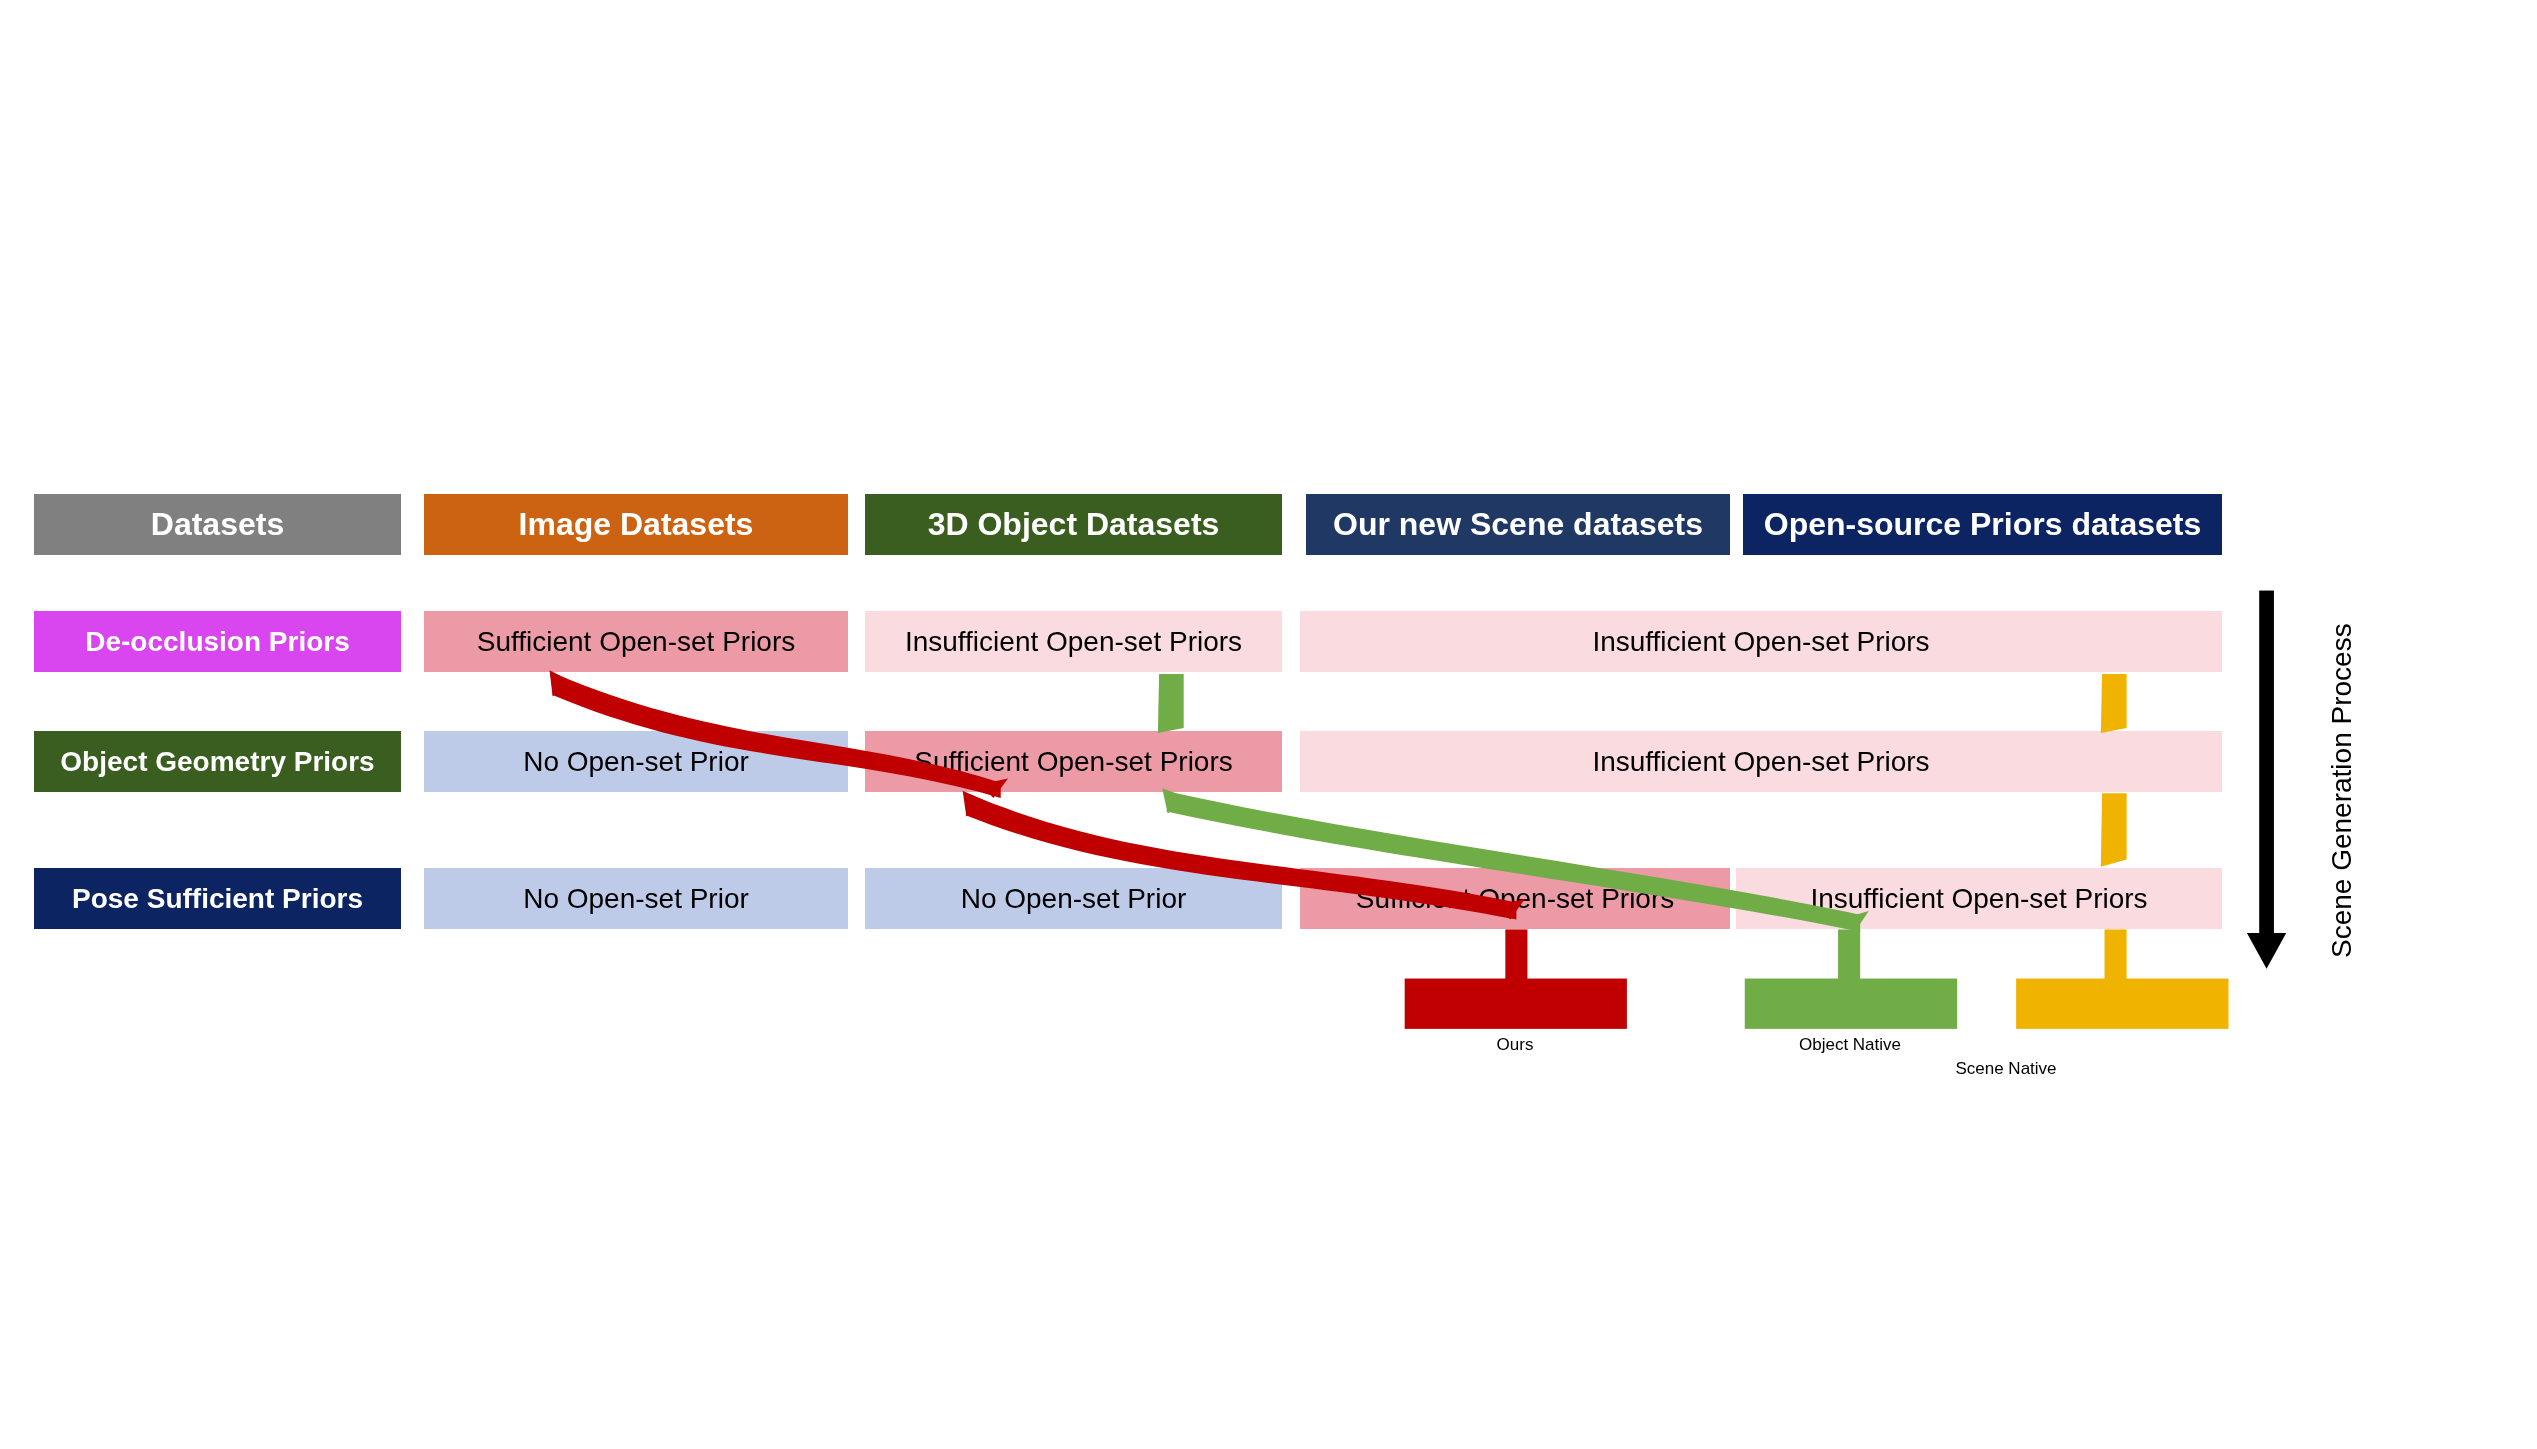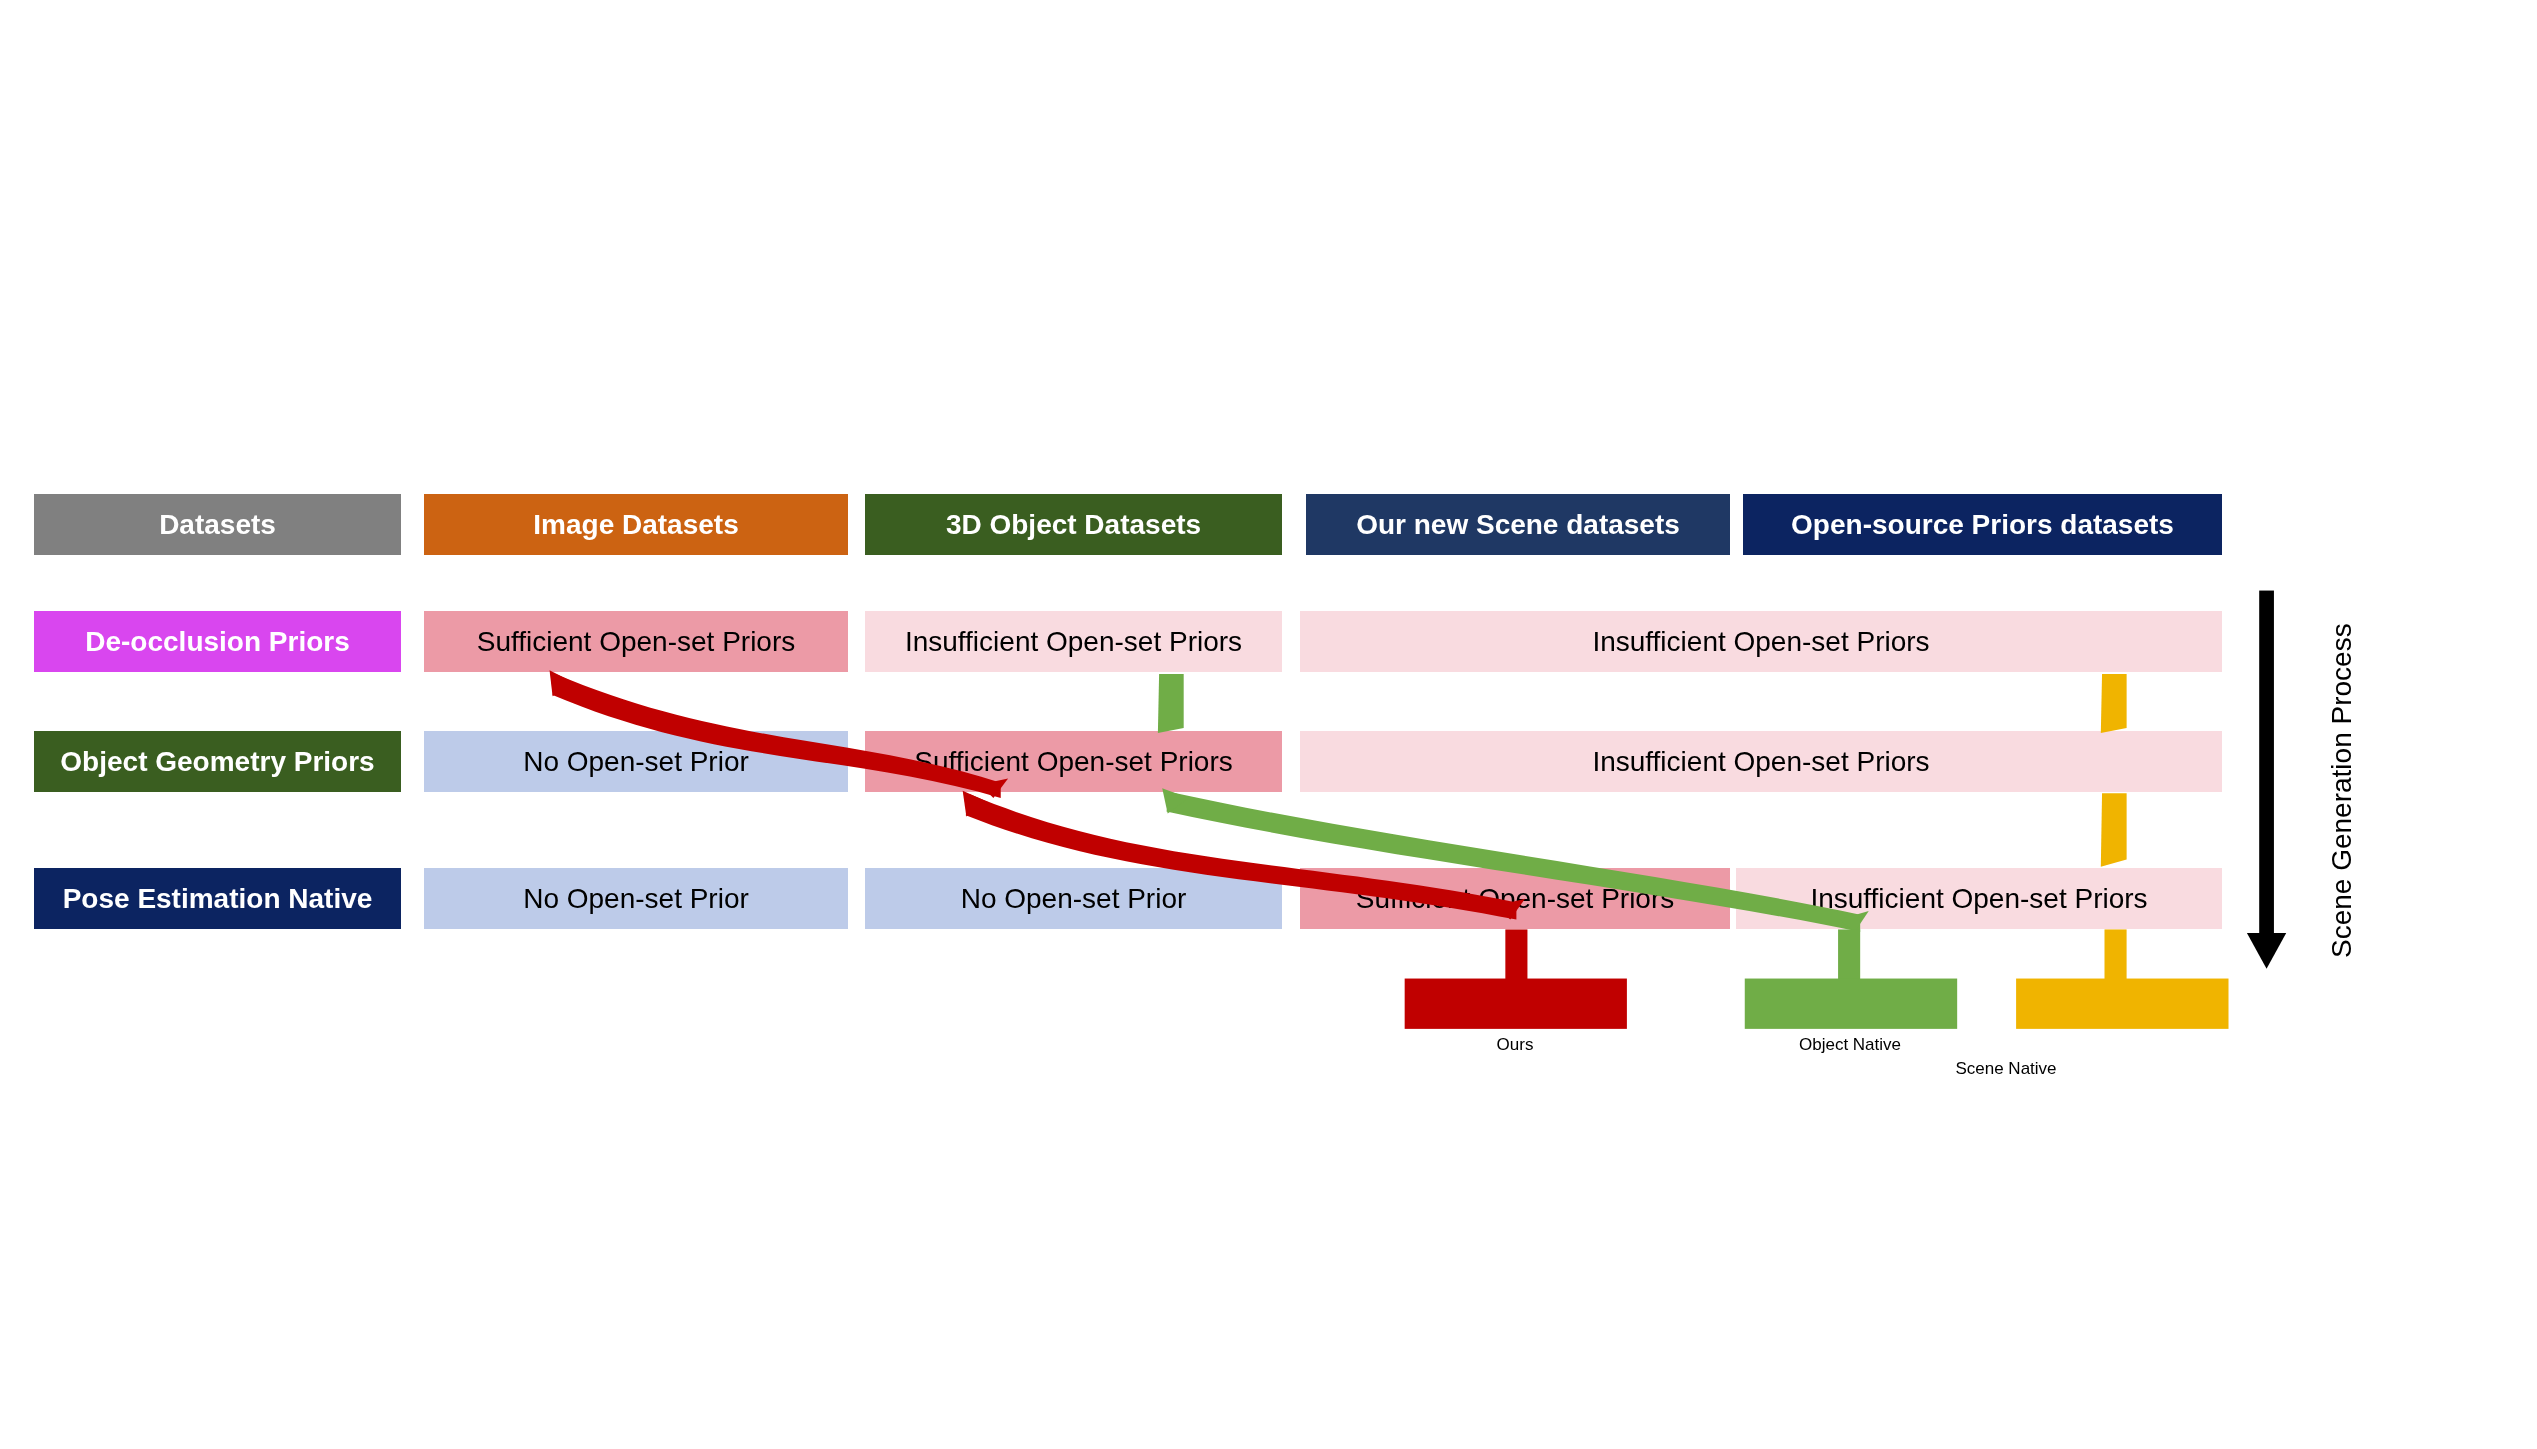--- a/index.html
+++ b/index.html
@@ -4,21 +4,21 @@
 <style>
   html,body{margin:0;padding:0;background:#ffffff;}
   body{width:2538px;height:1450px;position:relative;overflow:hidden;
        font-family:"Liberation Sans","DejaVu Sans",sans-serif;}
   #stage{position:absolute;left:0;top:0;width:2538px;height:1450px;}
 
   .box{position:absolute;box-sizing:border-box;display:flex;
        align-items:center;justify-content:center;text-align:center;
        line-height:1.05;}
 
-  .hdr{font-weight:bold;font-size:28px;color:#ffffff;letter-spacing:0px;}
+  .hdr{font-weight:bold;font-size:32px;color:#ffffff;letter-spacing:0px;}
   .rowhdr{font-weight:bold;font-size:28px;color:#ffffff;}
   .cell{font-weight:normal;font-size:28px;color:#000000;text-align:center;}
 
   .legend-label{position:absolute;font-size:17px;color:#000000;
        text-align:center;}
 
   svg.overlay{position:absolute;left:0;top:0;width:2538px;height:1450px;
        pointer-events:none;overflow:visible;}
 
   .vlabel{position:absolute;font-size:28px;color:#000000;white-space:nowrap;
@@ -75,21 +75,21 @@
 
   <div class="box cell" style="left:865px;top:731px;width:417px;height:61px;background:#ec9aa6;">
     <span>Sufficient Open-set Priors</span>
   </div>
 
   <div class="box cell" style="left:1300px;top:731px;width:922px;height:61px;background:#f9dbe0;">
     <span>Insufficient Open-set Priors</span>
   </div>
 
   <div class="box rowhdr" style="left:34px;top:868px;width:367px;height:61px;background:#0c2461;">
-    <span>Pose Estimation Native</span>
+    <span>Pose Sufficient Priors</span>
   </div>
 
   <div class="box cell" style="left:424px;top:868px;width:424px;height:61px;background:#bdcbe9;">
     <span>No Open-set Prior</span>
   </div>
 
   <div class="box cell" style="left:865px;top:868px;width:417px;height:61px;background:#bdcbe9;">
     <span>No  Open-set Prior</span>
   </div>
 

